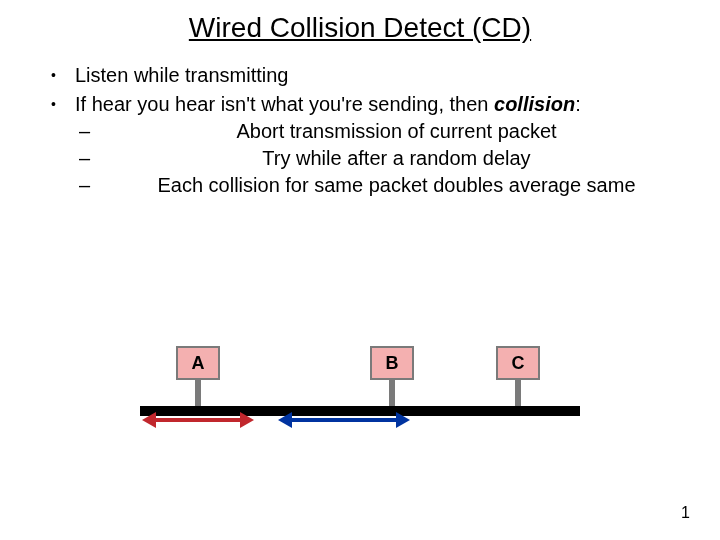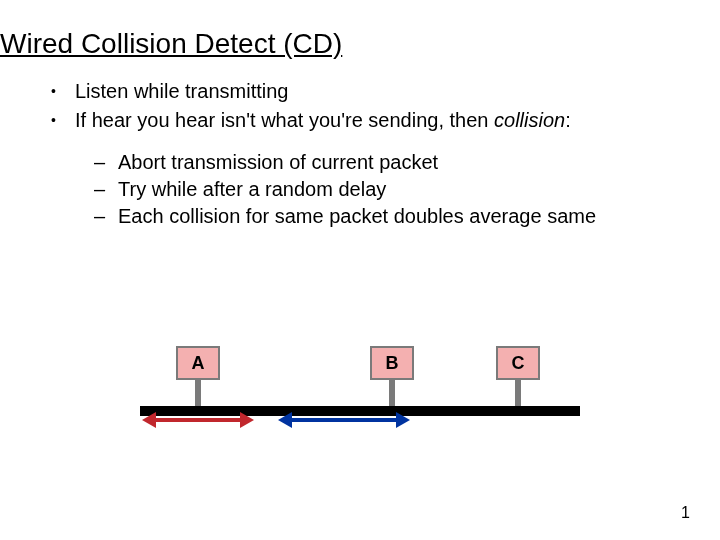--- a/index.html
+++ b/index.html
@@ -12,23 +12,24 @@
     color: #000;
     position: relative;
   }
   .slide {
     width: 720px;
     height: 540px;
     position: relative;
     box-sizing: border-box;
   }
   .title {
+    text-align: center;
     font-size: 28px;
     text-decoration: underline;
-    padding-top: 28px;
+    padding-top: 12px;
     padding-bottom: 10px;
   }
   .body {
     font-size: 20px;
     line-height: 1.35;
     padding: 8px 30px 0 39px;
   }
   ul.top {
     list-style: none;
     margin: 0;
@@ -42,36 +43,37 @@
   ul.top > li::before {
     content: "•";
     position: absolute;
     left: 12px;
     top: 0;
     font-size: 14px;
     line-height: 26px;
   }
   ul.sub {
     list-style: none;
-    margin: 15px;
+    margin: 0;
     padding: 0;
+    text-align: center;
   }
   ul.sub > li {
     position: relative;
     padding-left: 28px;
     margin: 0;
   }
   ul.sub > li::before {
     content: "–";
     position: absolute;
     left: 4px;
     top: 0;
   }
   .collision {
-    font-weight: normal;
+    font-weight: bold;
     font-style: italic;
   }
   .pagenum {
     position: absolute;
     right: 30px;
     bottom: 18px;
     font-size: 16px;
   }
 
   

